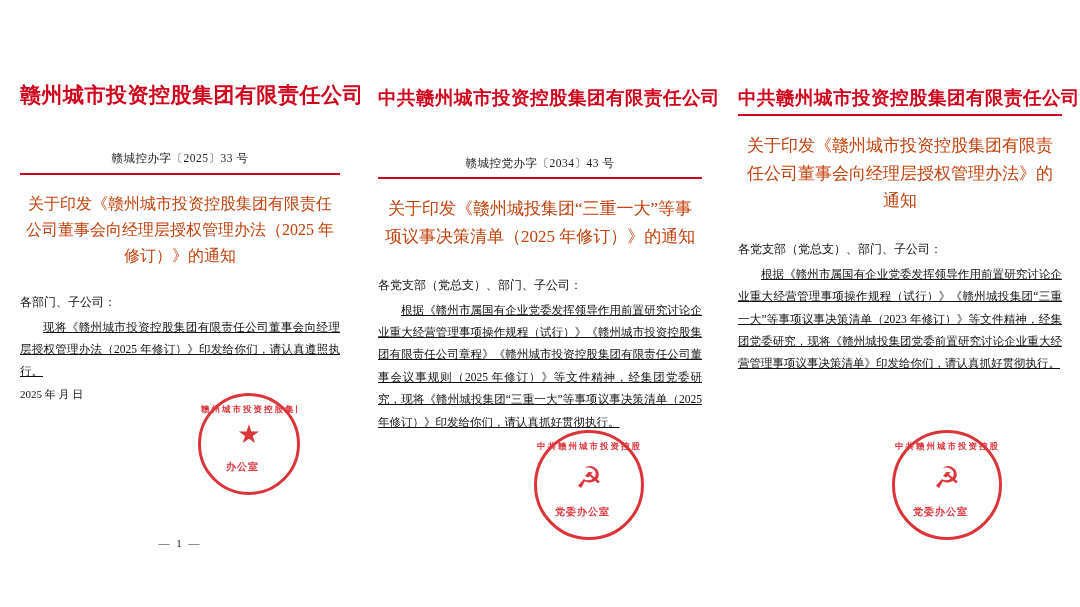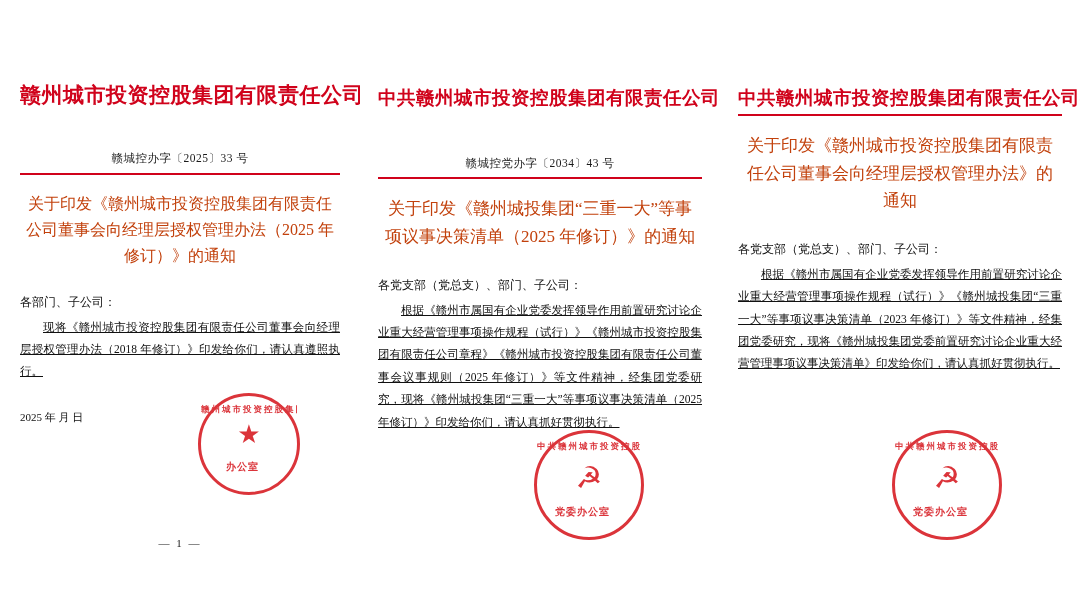--- a/index.html
+++ b/index.html
@@ -159,21 +159,20 @@
     line-height: 1;
   }
 
   
   .sign-block {
     position: absolute;
     font-size: 11px;
     color: #111;
     line-height: 2;
     text-align: center;
-    margin-top: 23px;
   }
 
   .page-num {
     position: absolute;
     bottom: 58px;
     left: 0; right: 0;
     text-align: center;
     font-size: 11px;
     color: #222;
     letter-spacing: 2px;
@@ -183,21 +182,21 @@
 <body>
 
 <div class="sheet-row">
 
   <div class="doc doc-1">
     <div class="masthead">赣州城市投资控股集团有限责任公司办公室</div>
     <div class="doc-number">赣城控办字〔2025〕33 号</div>
     <div class="red-rule"></div>
     <div class="doc-title">关于印发《赣州城市投资控股集团有限责任公司董事会向经理层授权管理办法（2025 年修订）》的通知</div>
     <div class="addressee">各部门、子公司：</div>
-    <div class="body-text">现将《赣州城市投资控股集团有限责任公司董事会向经理层授权管理办法（2018 年修订）》印发给你们，请认真遵照执行。</div>
+    <div class="body-text">现将《赣州城市投资控股集团有限责任公司董事会向经理层授权管理办法（2025 年修订）》印发给你们，请认真遵照执行。</div>
     <div class="sign-block">2025 年 月 日</div>
     <div class="seal seal-1">
       <div class="seal-arc">赣州城市投资控股集团有限责任公司</div>
       <div class="star" style="top:26px">★</div>
       <div class="seal-inner-text" style="top:64px">办公室</div>
     </div>
     <div class="page-num">— 1 —</div>
   </div>
 
   <div class="doc doc-2">

